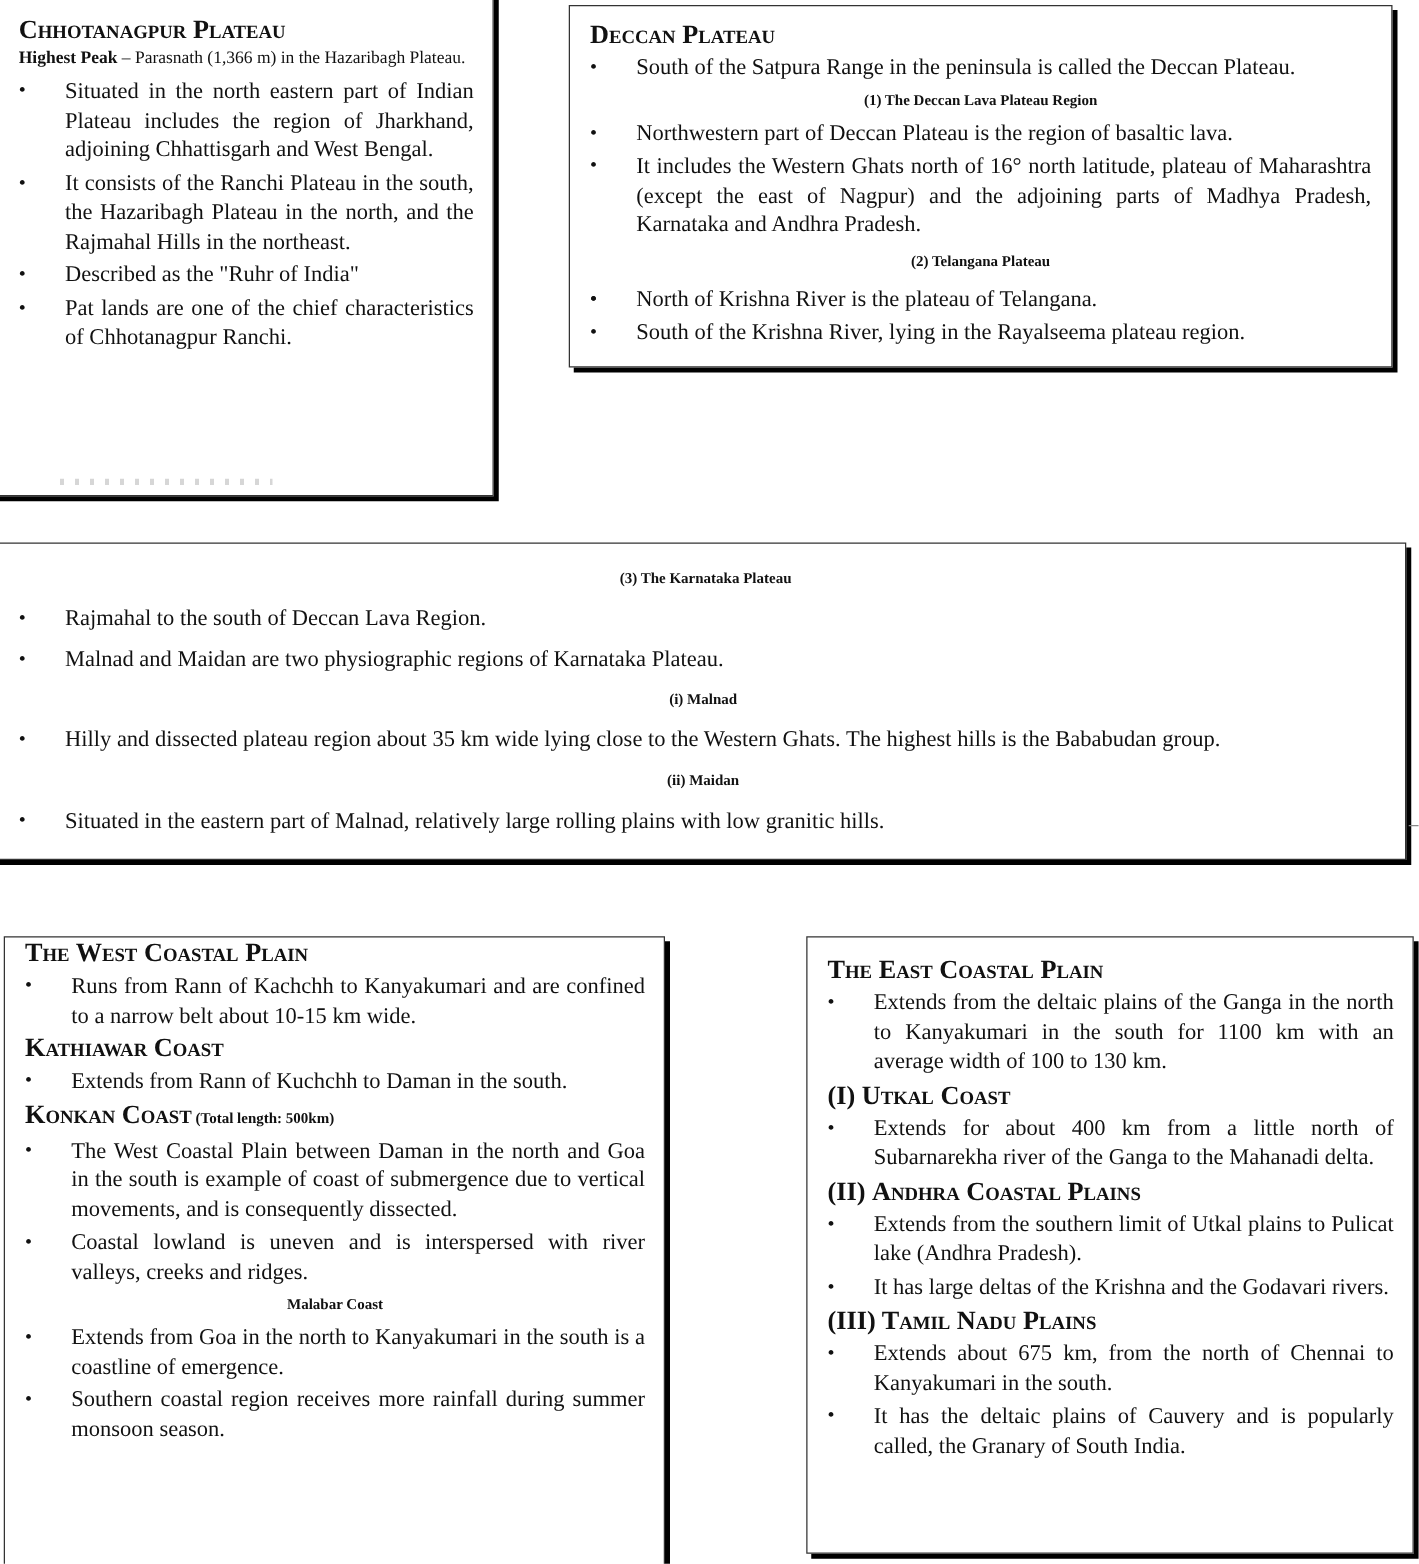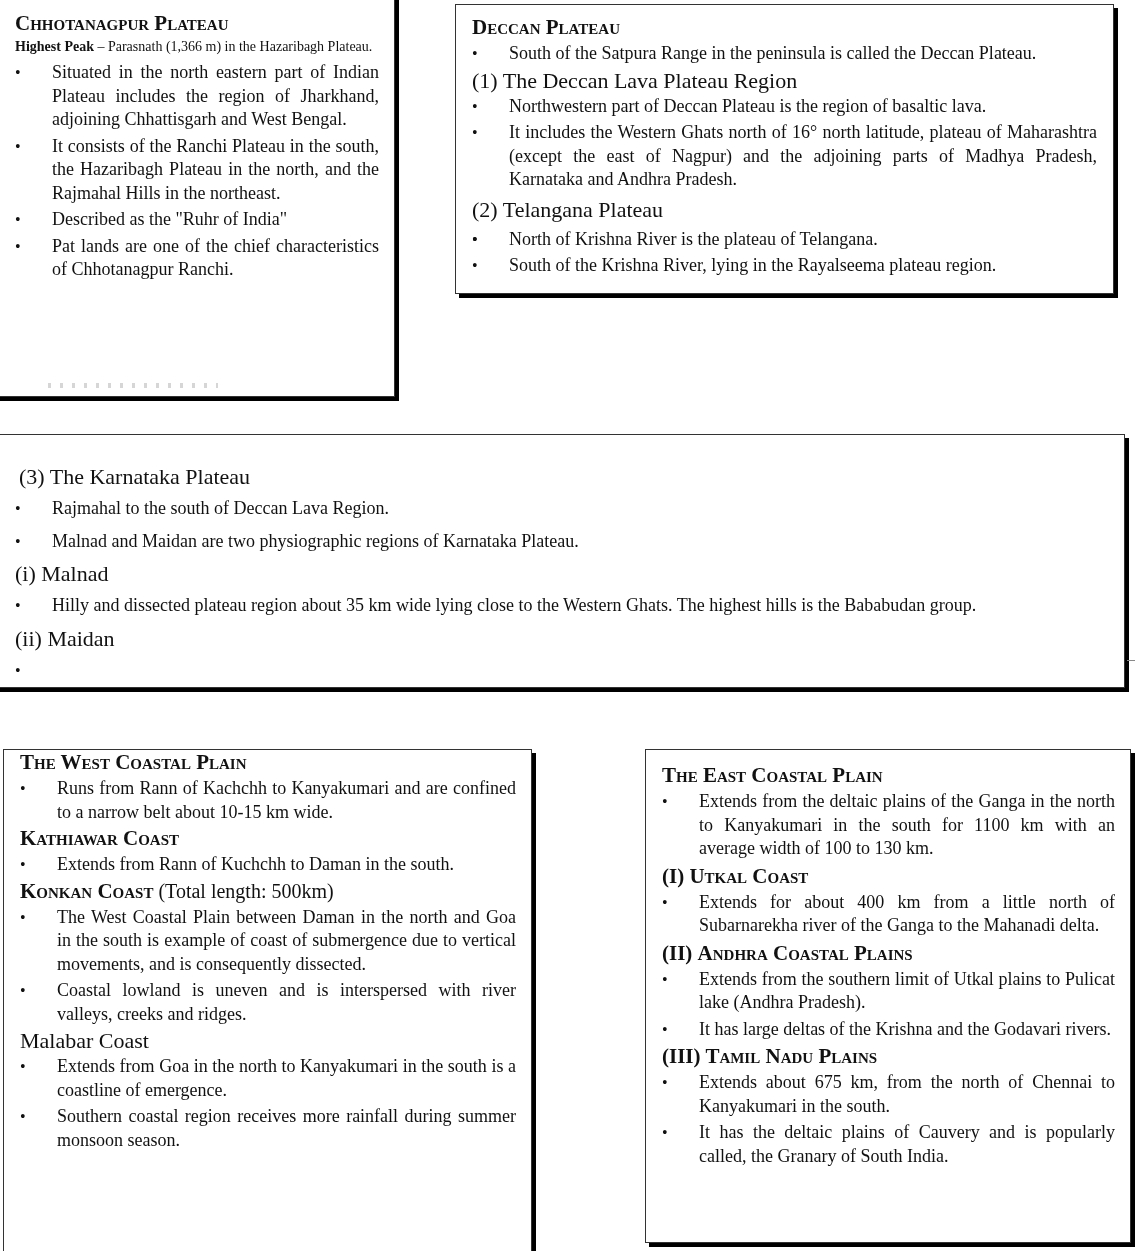--- a/index.html
+++ b/index.html
@@ -13,22 +13,22 @@
     background: #ffffff;
     border: 1px solid #333333;
     box-shadow: 4px 4px 0 #000000;
     overflow: hidden;
   }
   .heading {
     font-weight: bold; font-variant: small-caps;
     font-size: 21px; line-height: 24px; margin: 0;
   }
   .heading .paren { font-variant: normal; }
-  .heading .plain { font-weight: normal; font-variant: normal; font-size: 20px; }
-  .subhead { font-weight: normal; font-size: 22px; line-height: 23px; margin: 0; }
+  .heading .plain { font-weight: bold; font-variant: normal; font-size: 12px; }
+  .subhead { font-weight: bold; font-size: 12px; line-height: 23px; margin: 0; text-align: center; }
   .para { font-size: 14px; line-height: 23px; margin: 0; text-align: justify; }
   .para b { font-weight: bold; }
   ul.bullets { list-style: none; margin: 0; padding: 0; }
   ul.bullets li {
     position: relative; padding-left: 37px;
     font-size: 18px; line-height: 23.5px; text-align: justify;
   }
   ul.bullets li .dot {
     position: absolute; left: 0; top: 0; width: 37px; font-size: 16px;
   }
@@ -41,21 +41,21 @@
   #box-deccan { left: 455px; top: 4px; width: 659px; height: 290px; padding: 10px 16px 0 16px; }
   #box-deccan .heading { margin-bottom: 2px; }
   #box-deccan ul.bullets li { margin-top: 3px; }
   #box-deccan .subhead { margin-top: 3px; }
   #box-deccan .spaced li { margin-top: 10px; }
   #box-deccan .spaced li:first-child { margin-top: 7px; }
 
   
   #box-karnataka { left: -4px; top: 434px; width: 1129px; height: 254px; padding: 14px 14px 0 18px; }
   #box-karnataka .subhead { margin-top: 9px; }
-  #box-karnataka .subhead.first { margin-top: 16px; margin-left: 4px; }
+  #box-karnataka .subhead.first { margin-top: 2px; margin-left: 4px; }
   #box-karnataka ul.bullets li { margin-top: 9px; }
 
   
   #box-west { left: 3px; top: 749px; width: 529px; height: 525px; padding: 0 15px 0 16px; }
   #box-west ul.bullets li { margin-top: 3px; }
   #box-west .heading { margin-top: 2px; }
   #box-west .heading.first { margin-top: 0; }
   #box-west .subhead { margin-top: 3px; }
 
   
@@ -108,21 +108,21 @@
   <ul class="bullets">
     <li><span class="dot">•</span><span>Rajmahal to the south of Deccan Lava Region.</span></li>
     <li><span class="dot">•</span><span>Malnad and Maidan are two physiographic regions of Karnataka Plateau.</span></li>
   </ul>
   <h3 class="subhead">(i) Malnad</h3>
   <ul class="bullets">
     <li><span class="dot">•</span><span>Hilly and dissected plateau region about 35 km wide lying close to the Western Ghats. The highest hills is the Bababudan group.</span></li>
   </ul>
   <h3 class="subhead">(ii) Maidan</h3>
   <ul class="bullets">
-    <li><span class="dot">•</span></li>
+    <li><span class="dot">•</span><span>Situated in the eastern part of Malnad, relatively large rolling plains with low granitic hills.</span></li>
   </ul>
 </div>
 
 <div class="box" id="box-west">
   <h2 class="heading first">The West Coastal Plain</h2>
   <ul class="bullets">
     <li><span class="dot">•</span><span>Runs from Rann of Kachchh to Kanyakumari and are confined to a narrow belt about 10-15 km wide.</span></li>
   </ul>
   <h2 class="heading">Kathiawar Coast</h2>
   <ul class="bullets">

